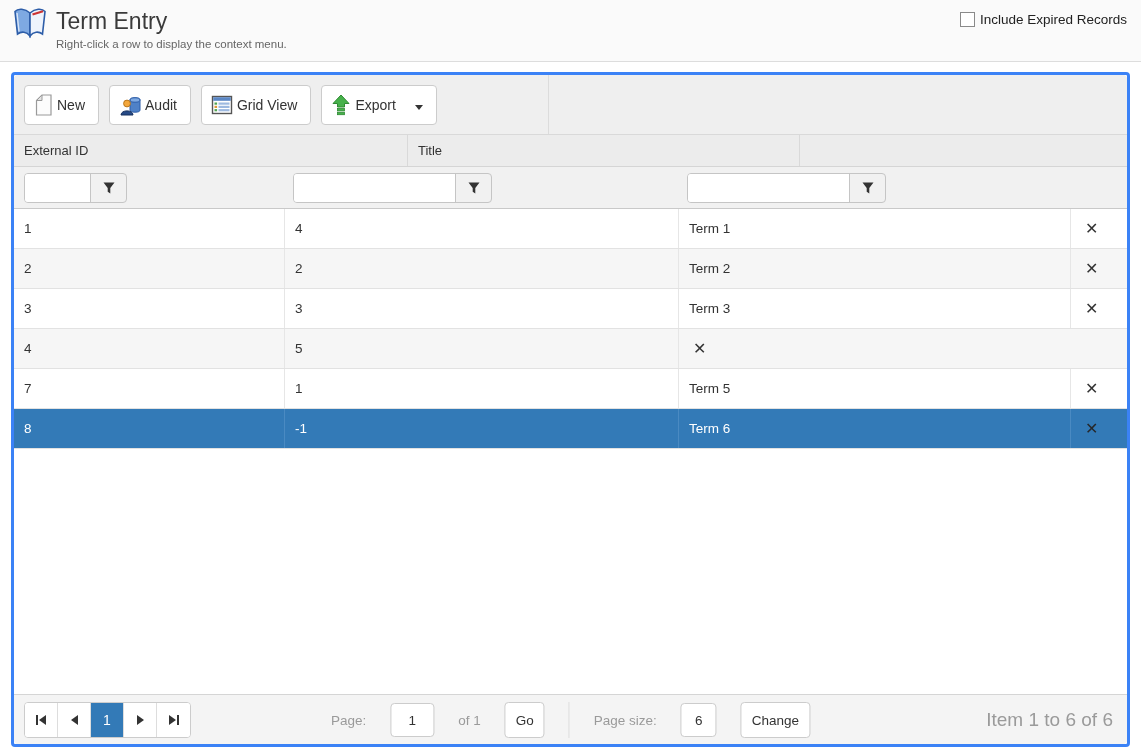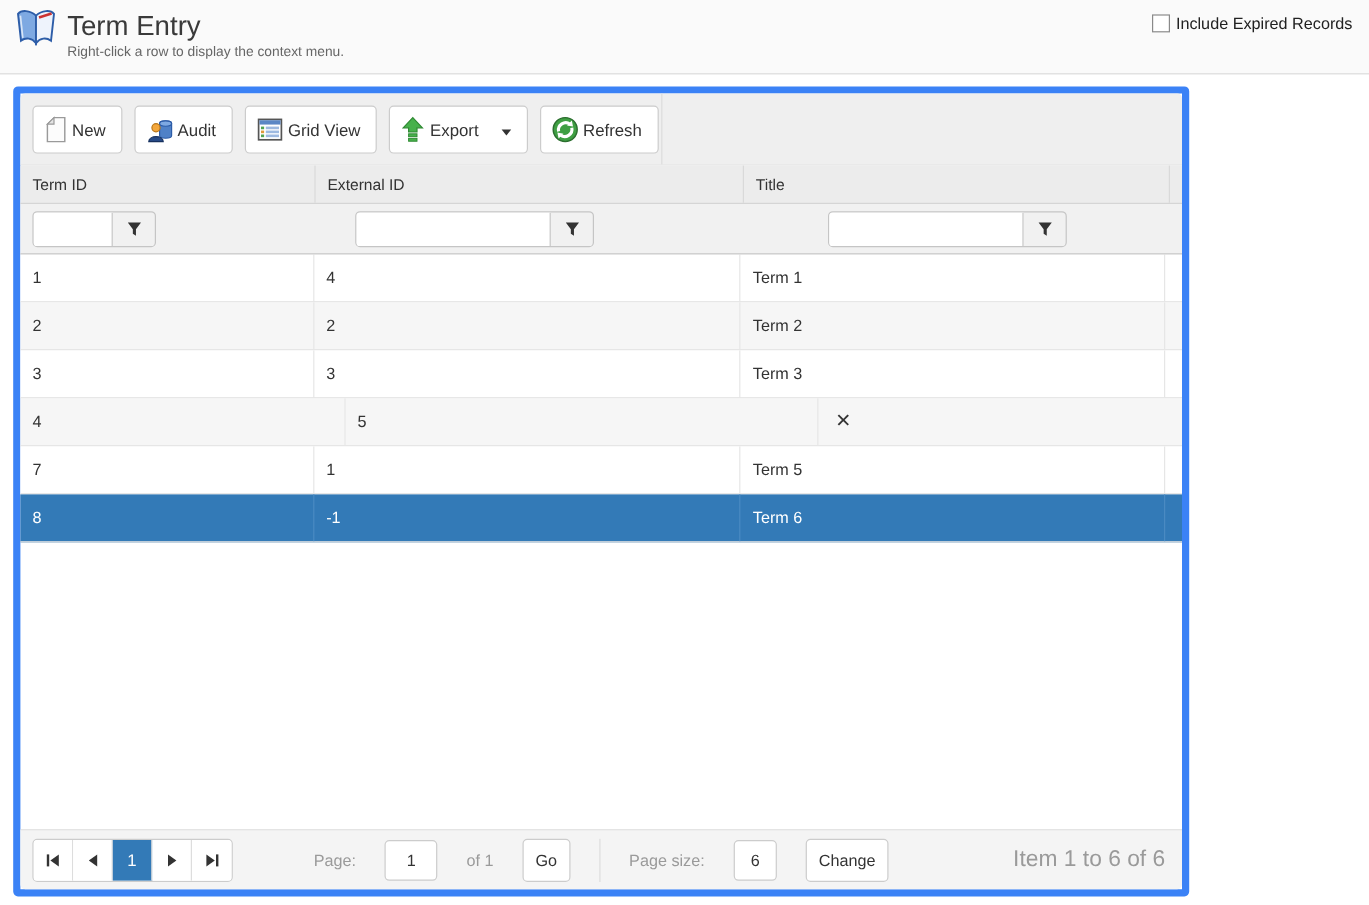--- a/index.html
+++ b/index.html
@@ -9,21 +9,21 @@
   .app-header { position:absolute; top:0; left:0; right:0; height:62px; background:#fafafa; border-bottom:1px solid #ddd; }
   .logo { position:absolute; left:12px; top:7px; }
   .title-block { position:absolute; left:56px; top:8px; }
   .app-title { font-size:23px; color:#3a3a3a; }
   .app-subtitle { font-size:11.5px; color:#666; margin-top:3px; }
   .expired-wrap { position:absolute; right:14px; top:12px; display:flex; align-items:center; gap:5px; }
   .checkbox { width:15px; height:15px; border:1px solid #8a8a8a; background:#fff; display:inline-block; }
   .expired-label { font-size:13.5px; color:#222; }
 
   
-  .grid-container { position:absolute; left:11px; top:72px; width:980px; height:675px; background:#fff; border:6px solid #3b82f6; border-radius:4px; }
+  .grid-container { position:absolute; left:11px; top:72px; width:1119px; height:675px; background:#fff; border:3px solid #3b82f6; border-radius:4px; }
 
   
   .toolbar { position:relative; height:60px; background:#efefef; border-bottom:1px solid #d9d9d9; display:flex; align-items:center; border-radius:4px 4px 0 0; }
   .toolbar::after { content:""; position:absolute; left:534px; top:0; bottom:0; width:1px; background:#dcdcdc; }
   .tb-btn { display:flex; align-items:center; gap:3px; background:#fff; border:1px solid #ccc; border-radius:4px; height:40px; padding:0 13px 0 8px; margin-left:10px; font-size:14px; color:#333; cursor:pointer; }
   .tb-btn .ico { display:flex; align-items:center; }
   .caret-down { width:0; height:0; border-left:4px solid transparent; border-right:4px solid transparent; border-top:5px solid #333; margin-left:16px; margin-top:6px; }
 
   
   .col-headers { display:flex; height:32px; background:#ececec; border-bottom:1px solid #d5d5d5; }
@@ -133,36 +133,23 @@
       <span class="ico">
         <svg width="22" height="24" viewBox="0 0 22 24">
           <polygon points="11,2 19,10.5 14.5,10.5 14.5,14 7.5,14 7.5,10.5 3,10.5" fill="#47b14b" stroke="#2f8a33" stroke-width="1"></polygon>
           <rect x="7.5" y="15.5" width="7" height="2.4" fill="#47b14b" stroke="#2f8a33" stroke-width="0.8"></rect>
           <rect x="7.5" y="19.3" width="7" height="2.4" fill="#47b14b" stroke="#2f8a33" stroke-width="0.8"></rect>
         </svg>
       </span>
       <span>Export</span>
       <span class="caret-down"></span>
     </button>
-    <button class="tb-btn">
-      <span class="ico">
-        <svg width="24" height="24" viewBox="0 0 24 24">
-          <circle cx="12" cy="12" r="10" fill="#3f9f43" stroke="#2c6e2f" stroke-width="1.2"></circle>
-          <path d="M6.5 13.5 a6 6 0 0 1 9.5 -6" stroke="#fff" stroke-width="2.6" fill="none"></path>
-          <polygon points="17.5,4.5 18.5,9.5 13.5,8.5" fill="#fff"></polygon>
-          <path d="M17.5 10.5 a6 6 0 0 1 -9.5 6" stroke="#fff" stroke-width="2.6" fill="none"></path>
-          <polygon points="6.5,19.5 5.5,14.5 10.5,15.5" fill="#fff"></polygon>
-        </svg>
-      </span>
-      <span>Refresh</span>
-    </button>
   </div>
 
   <div class="col-headers">
-    <div class="col-h w-term">Term ID</div>
     <div class="col-h w-ext">External ID</div>
     <div class="col-h w-title">Title</div>
     <div class="col-h w-del"></div>
   </div>
 
   <div class="filter-row">
     <div class="filter-group fg-term">
       <input class="filter-input" value="" style="">
       <button class="filter-btn">
         <svg width="14" height="14" viewBox="0 0 14 14">

